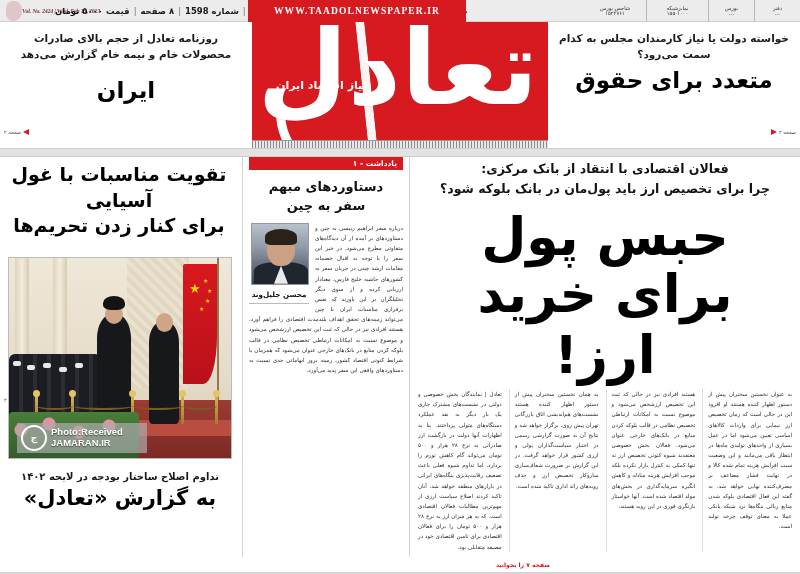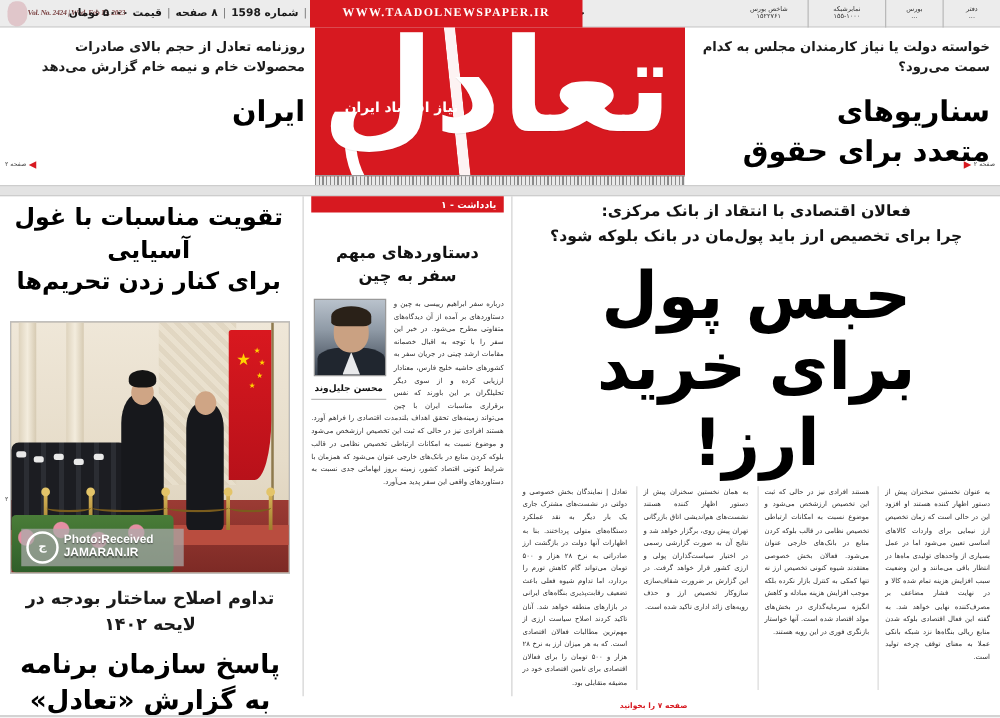--- a/index.html
+++ b/index.html
@@ -184,20 +184,21 @@
       #8a8a8a 0px, #8a8a8a 1px, #e9e9e9 1px, #e9e9e9 3px
     );
     border-top: 1px solid #9a9a9a;
   }
 
   
   .teaser {
     position: absolute;
     top: 30px;
     width: 236px;
+    text-align: center;
     direction: rtl;
   }
   .teaser-left  { left: 8px; }
   .teaser-right { right: 8px; }
 
   .teaser-kicker {
     font-size: 10.5px;
     line-height: 1.55;
     font-weight: bold;
     color: #1b1b1b;
@@ -423,21 +424,21 @@
   }
 
   .bottom-left-block {
     position: absolute;
     left: 4px; top: 312px;
     width: 232px;
     text-align: center;
     direction: rtl;
   }
   .bl-kicker {
-    font-size: 14px;
+    font-size: 10px;
     font-weight: bold;
     line-height: 1.5;
     color: #1b1b1b;
     letter-spacing: -.2px;
   }
   .bl-head {
     margin-top: 6px;
     font-size: 21px;
     line-height: 1.36;
     font-weight: bold;
@@ -463,21 +464,21 @@
     color: #fff;
     font-size: 7.5px;
     font-weight: bold;
     display: flex;
     align-items: center;
     justify-content: flex-start;
     padding-right: 6px;
     letter-spacing: .2px;
   }
   .note-title {
-    margin-top: 24px;
+    margin-top: 8px;
     text-align: center;
     font-size: 13px;
     line-height: 1.45;
     font-weight: bold;
     color: #111;
     letter-spacing: -.3px;
   }
   .note-body {
     margin-top: 7px;
     font-size: 5.6px;
@@ -657,21 +658,20 @@
   </div>
   <div class="ruler"></div>
 
   <div class="teaser teaser-left">
     <div class="teaser-kicker">روزنامه تعادل از حجم بالای صادرات محصولات خام و نیمه خام گزارش می‌دهد</div>
     <div class="teaser-head">ایران</div>
   </div>
 
   <div class="teaser teaser-right">
     <div class="teaser-kicker">خواسته دولت یا نیاز کارمندان مجلس به کدام سمت می‌رود؟</div>
-    <div class="teaser-head">سناریوهای</div>
     <div class="teaser-head" style="margin-top:2px">متعدد برای حقوق</div>
   </div>
 
   <div class="page-ref pr-left">
     <span class="tri"></span>
     <span>صفحه ۲</span>
   </div>
   <div class="page-ref pr-right flip">
     <span>صفحه ۲</span>
     <span class="tri"></span>
@@ -773,19 +773,18 @@
         <div class="credit-logo">ج</div>
         <div class="credit-text">
           <span>Photo:Received</span>
           <span>JAMARAN.IR</span>
         </div>
       </div>
     </div>
 
     <div class="bottom-left-block">
       <div class="bl-kicker">تداوم اصلاح ساختار بودجه در لایحه ۱۴۰۲</div>
-      <div class="bl-head">پاسخ سازمان برنامه</div>
       <div class="bl-head" style="margin-top:0">به گزارش «تعادل»</div>
     </div>
   </div>
 
   <div class="bottom-rule"></div>
 </div>
 
 </body></html>

